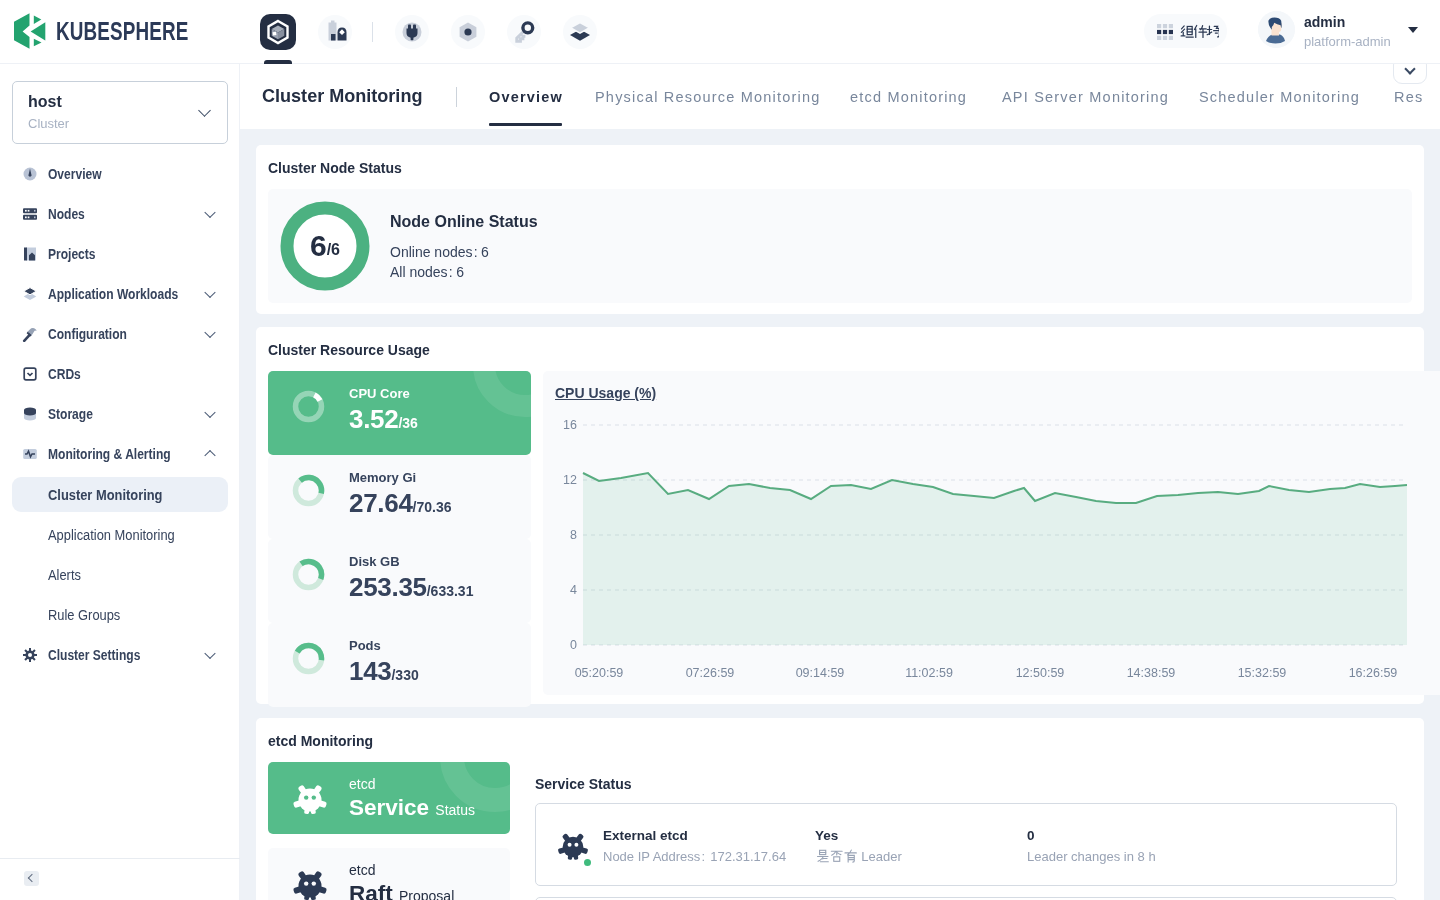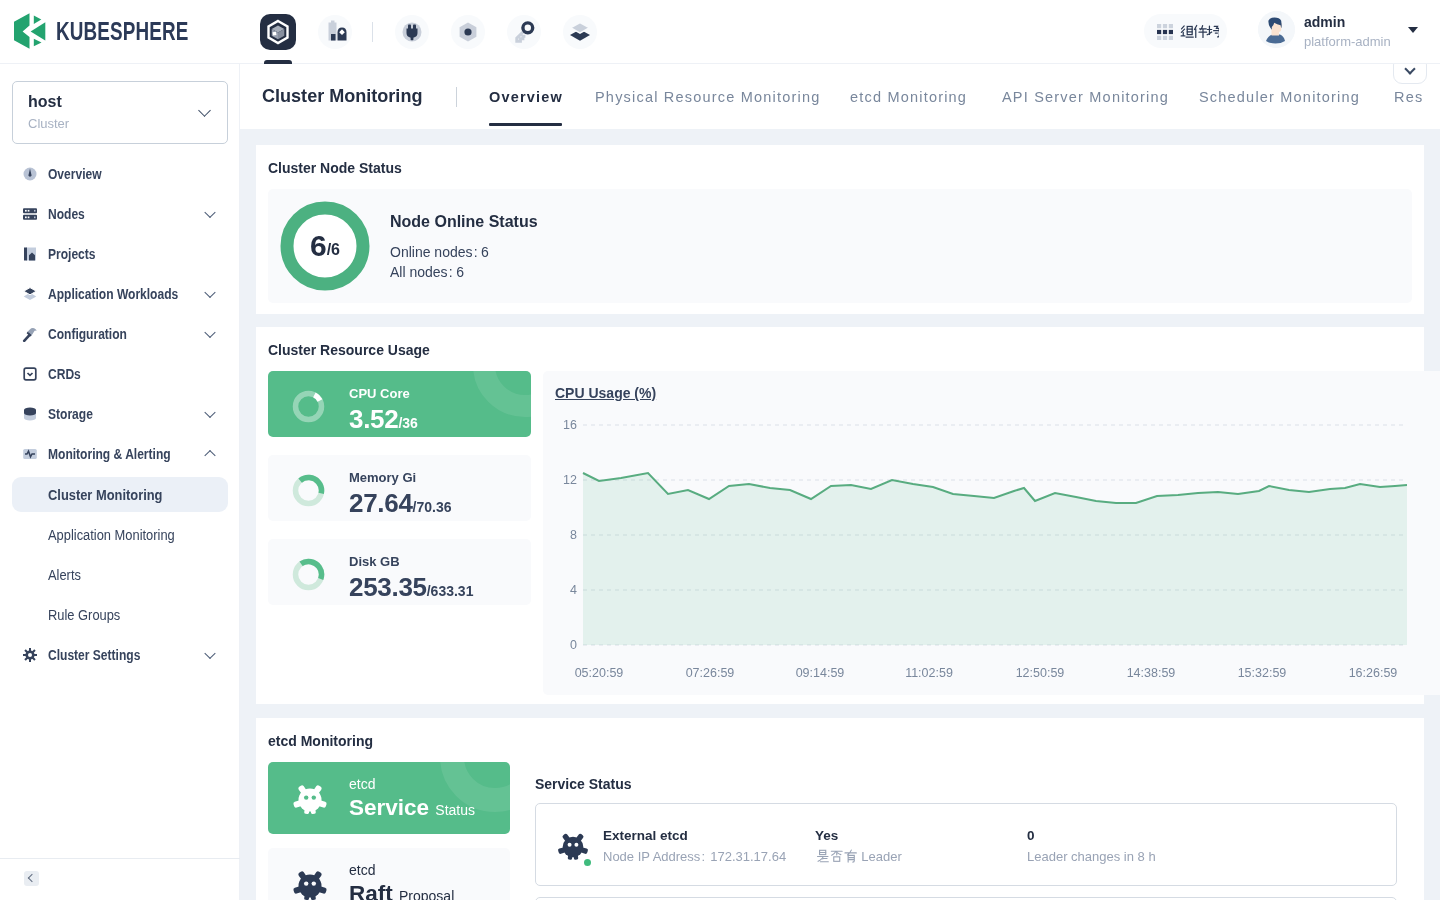--- a/index.html
+++ b/index.html
@@ -37,36 +37,36 @@
 
 #band{position:absolute;left:240px;top:64px;width:1200px;height:65px;background:#fff;overflow:hidden;}
 #ptitle{position:absolute;left:22px;top:21px;font-size:19px;font-weight:bold;color:#242e42;transform:scaleX(0.95);transform-origin:left center;white-space:nowrap;}
 #bsep{position:absolute;left:216px;top:23px;width:1px;height:20px;background:#ccd3db;}
 .tab{position:absolute;top:25px;font-size:14.5px;letter-spacing:1.2px;color:#79879c;white-space:nowrap;}
 .tab.on{color:#242e42;font-weight:bold;}
 #tabund{position:absolute;left:249px;top:59px;width:73px;height:3px;background:#242e42;border-radius:1px;}
 #tabcoll{position:absolute;left:1153px;top:-8px;width:34px;height:28px;background:#fff;border:1px solid #e4e9f0;border-radius:9px;}
 #tabcoll .v{position:absolute;left:12px;top:8px;width:8px;height:8px;border-right:2px solid #3a4a63;border-bottom:2px solid #3a4a63;transform:rotate(45deg);}
 
-.card{position:absolute;left:256px;width:1168px;background:#fff;border-radius:0;}
+.card{position:absolute;left:256px;width:1168px;background:#fff;border-radius:5px;}
 .ctitle{position:absolute;left:12px;font-size:14px;font-weight:bold;color:#242e42;}
 .panel{position:absolute;background:#f9fafc;border-radius:5px;}
 
 #c1{top:145px;height:169px;}
 #c1 .ctitle{top:15px;}
 #c1 .panel{left:12px;top:44px;width:1144px;height:114px;}
 #bigdonut{position:absolute;left:12px;top:12px;width:90px;height:90px;}
 #bigdonut .t{position:absolute;left:0;top:0;width:90px;height:90px;display:flex;align-items:center;justify-content:center;}
 #nos-h{position:absolute;left:122px;top:24px;font-size:16px;font-weight:bold;color:#242e42;}
 #nos-1{position:absolute;left:122px;top:55px;font-size:14px;color:#36435c;}
 #nos-2{position:absolute;left:122px;top:75px;font-size:14px;color:#36435c;}
 
 #c2{top:327px;height:377px;}
 #c2 .ctitle{top:15px;}
-.tile{position:absolute;left:12px;width:263px;height:66px;background:#f9fafc;border-radius:5px;}
+.tile{position:absolute;left:12px;width:263px;height:84px;background:#f9fafc;border-radius:5px;}
 .tile .lbl{position:absolute;left:81px;top:15px;font-size:13px;font-weight:bold;color:#36435c;}
 .tile .val{position:absolute;left:81px;top:33px;font-size:26px;font-weight:bold;color:#36435c;letter-spacing:-0.3px;}
 .tile .val small{font-size:14px;font-weight:bold;letter-spacing:0;}
 .tile svg.do{position:absolute;left:24px;top:19px;}
 #tile1{top:44px;background:#55bc8a;overflow:hidden;}
 #tile1 .lbl,#tile1 .val{color:#fff;}
 #tile1 .deco1{position:absolute;right:-46px;top:-58px;width:104px;height:104px;border-radius:50%;border:22px solid rgba(255,255,255,0.09);}
 #tile2{top:128px;text-align:right;}
 #tile3{top:212px;}
 #tile4{top:296px;}
@@ -339,20 +339,28 @@
     <div class="lbl">Memory Gi</div>
       <div class="val">27.64<small>/70.36</small></div>
     </div>
   <div class="tile" id="tile3">
     <svg class="do" width="33" height="33" viewBox="0 0 33 33">
       <circle cx="16.5" cy="16.5" r="13" fill="none" stroke="#cfe9dc" stroke-width="5.5"></circle>
       <circle cx="16.5" cy="16.5" r="13" fill="none" stroke="#57bd8b" stroke-width="5.5" stroke-dasharray="32.7 49" transform="rotate(-125 16.5 16.5)"></circle>
       </svg>
     <div class="lbl">Disk GB</div>
       <div class="val">253.35<small>/633.31</small></div>
+    </div>
+  <div class="tile" id="tile4">
+    <svg class="do" width="33" height="33" viewBox="0 0 33 33">
+      <circle cx="16.5" cy="16.5" r="13" fill="none" stroke="#cfe9dc" stroke-width="5.5"></circle>
+      <circle cx="16.5" cy="16.5" r="13" fill="none" stroke="#57bd8b" stroke-width="5.5" stroke-dasharray="35.4 46.3" transform="rotate(-150 16.5 16.5)"></circle>
+      </svg>
+    <div class="lbl">Pods</div>
+      <div class="val">143<small>/330</small></div>
     </div>
   <div class="panel" id="chartpanel">
     <div class="ct">CPU Usage (%)</div>
     <svg width="1125" height="324" viewBox="0 0 1125 324" style="position:absolute;left:0;top:0;">
       <g stroke="#dbe0e8" stroke-width="1" stroke-dasharray="4 4">
         <line x1="40" y1="54" x2="862" y2="54"></line>
           <line x1="40" y1="109" x2="862" y2="109"></line>
         <line x1="40" y1="164" x2="862" y2="164"></line>
           <line x1="40" y1="219" x2="862" y2="219"></line>
         <line x1="40" y1="274" x2="862" y2="274"></line>

